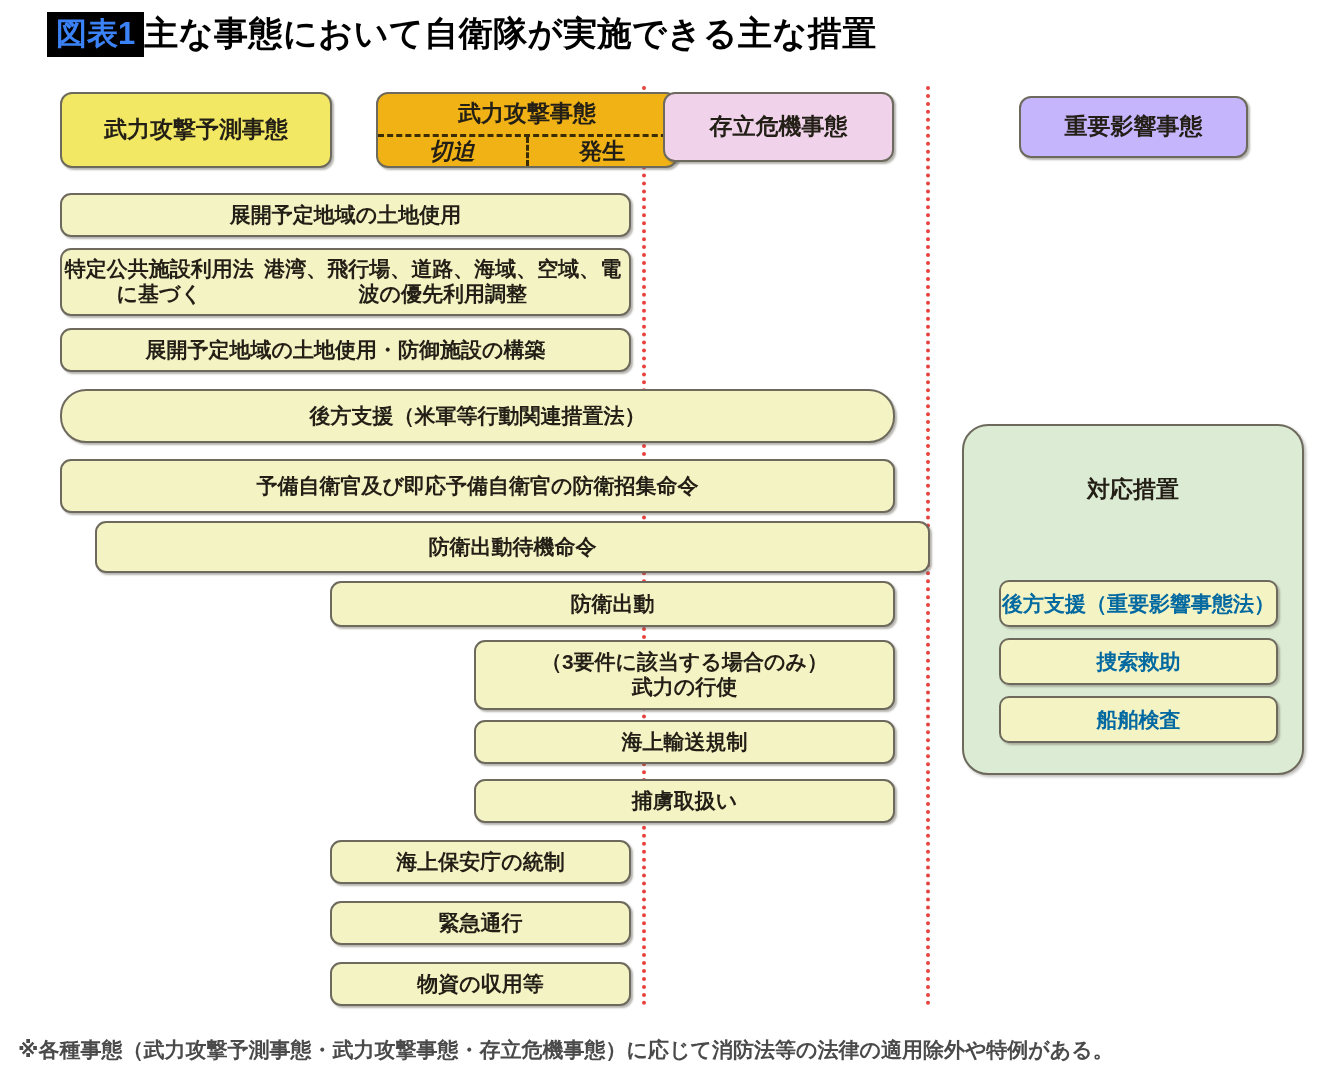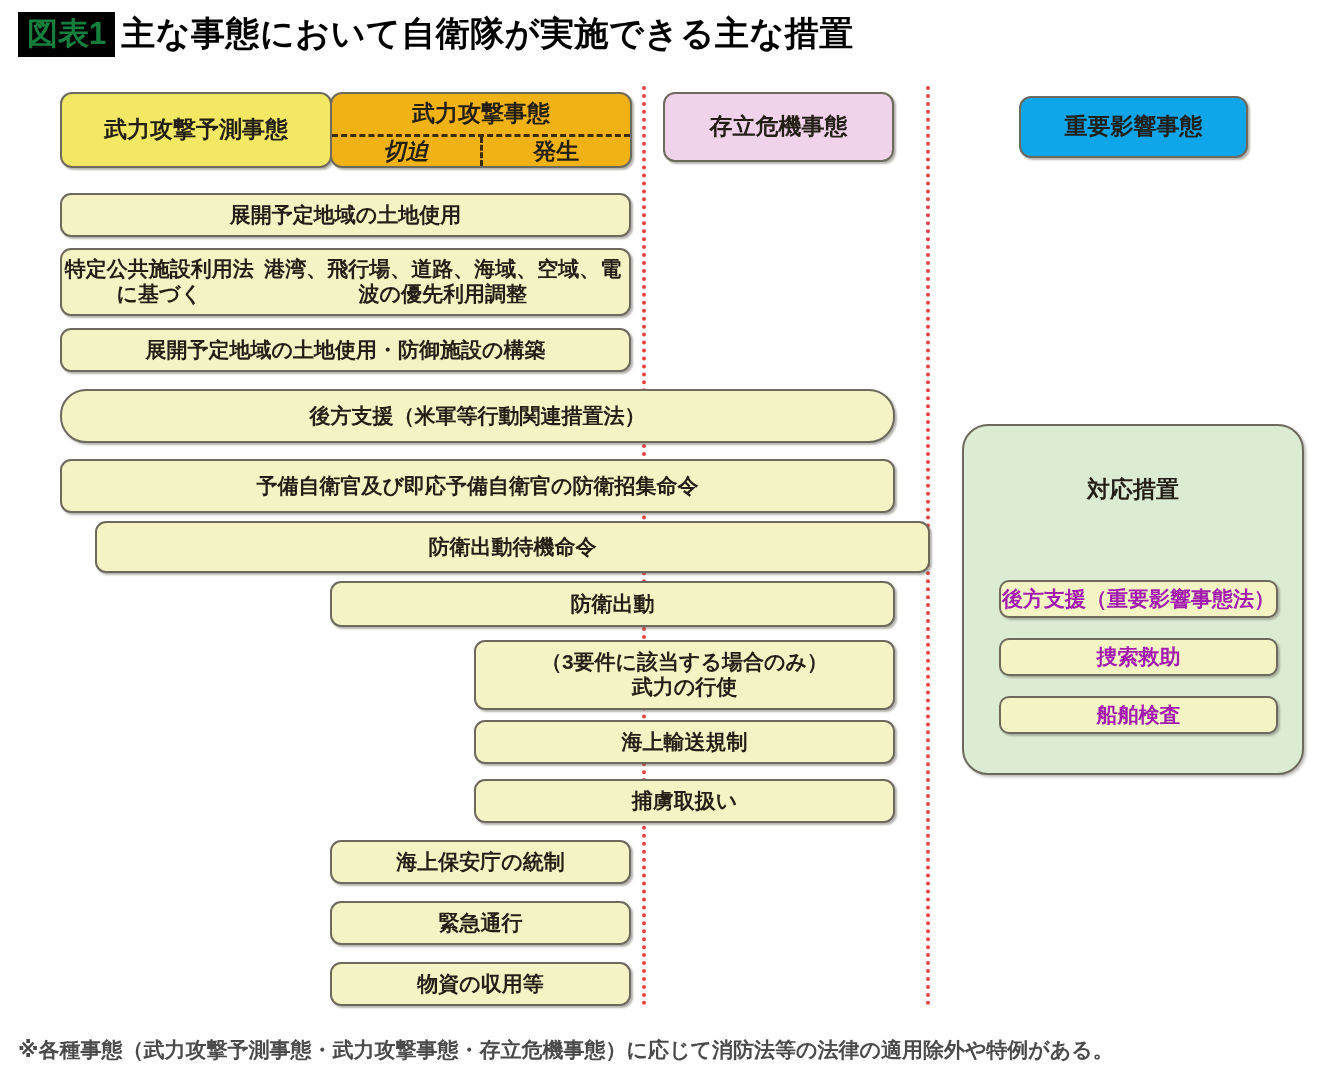--- a/index.html
+++ b/index.html
@@ -20,29 +20,30 @@
   #title-bar {
     position: absolute;
     left: 18px;
     top: 8px;
     height: 52px;
     display: flex;
     align-items: center;
   }
   #title-badge {
     background: #000000;
-    color: #15803d;
+    color: #3b82f6;
     font-size: 31px;
     font-weight: bold;
     line-height: 1;
     padding: 6px 9px 8px 9px;
     letter-spacing: 0px;
+    margin-left: 29px;
   }
   #title-text {
-    margin-left: 6px;
+    margin-left: 0;
     font-size: 34px;
     font-weight: bold;
     letter-spacing: 0.5px;
     white-space: nowrap;
   }
 
   
   #canvas {
     position: absolute;
     left: 0;
@@ -84,20 +85,21 @@
     background: #f2e863;
     font-size: 23px;
     border-radius: 12px;
   }
 
   .hdr-attack {
     background: #f0b215;
     border-radius: 12px;
     flex-direction: column;
     justify-content: flex-start;
+    margin-left: 46px;
   }
   .hdr-attack .hdr-attack-top {
     height: 40px;
     display: flex;
     align-items: center;
     justify-content: center;
     font-size: 23px;
     width: 100%;
   }
   .hdr-attack .hdr-attack-bottom {
@@ -118,21 +120,21 @@
     font-style: italic;
   }
 
   .hdr-survival {
     background: #f0d3ea;
     font-size: 23px;
     border-radius: 12px;
   }
 
   .hdr-impact {
-    background: #0ea5e9;
+    background: #c4b5fd;
     font-size: 23px;
     border-radius: 12px;
   }
 
   
   #green-panel {
     position: absolute;
     box-sizing: border-box;
     background: #dcebd3;
     border: 2px solid #6d6a5d;
@@ -153,25 +155,25 @@
     position: absolute;
     box-sizing: border-box;
     background: #f4f3c4;
     border: 2px solid #6d6a5d;
     border-radius: 10px;
     display: flex;
     align-items: center;
     justify-content: center;
     font-size: 21px;
     font-weight: bold;
-    color: #a21caf;
+    color: #0369a1;
     box-shadow: 2px 2px 2px rgba(90,88,80,0.4);
     left: 35px;
     right: 24px;
-    height: 38px;
+    height: 47px;
   }
 
   
   #footnote {
     position: absolute;
     left: 18px;
     top: 1036px;
     font-size: 21px;
     font-weight: bold;
     color: #4a4a4a;

